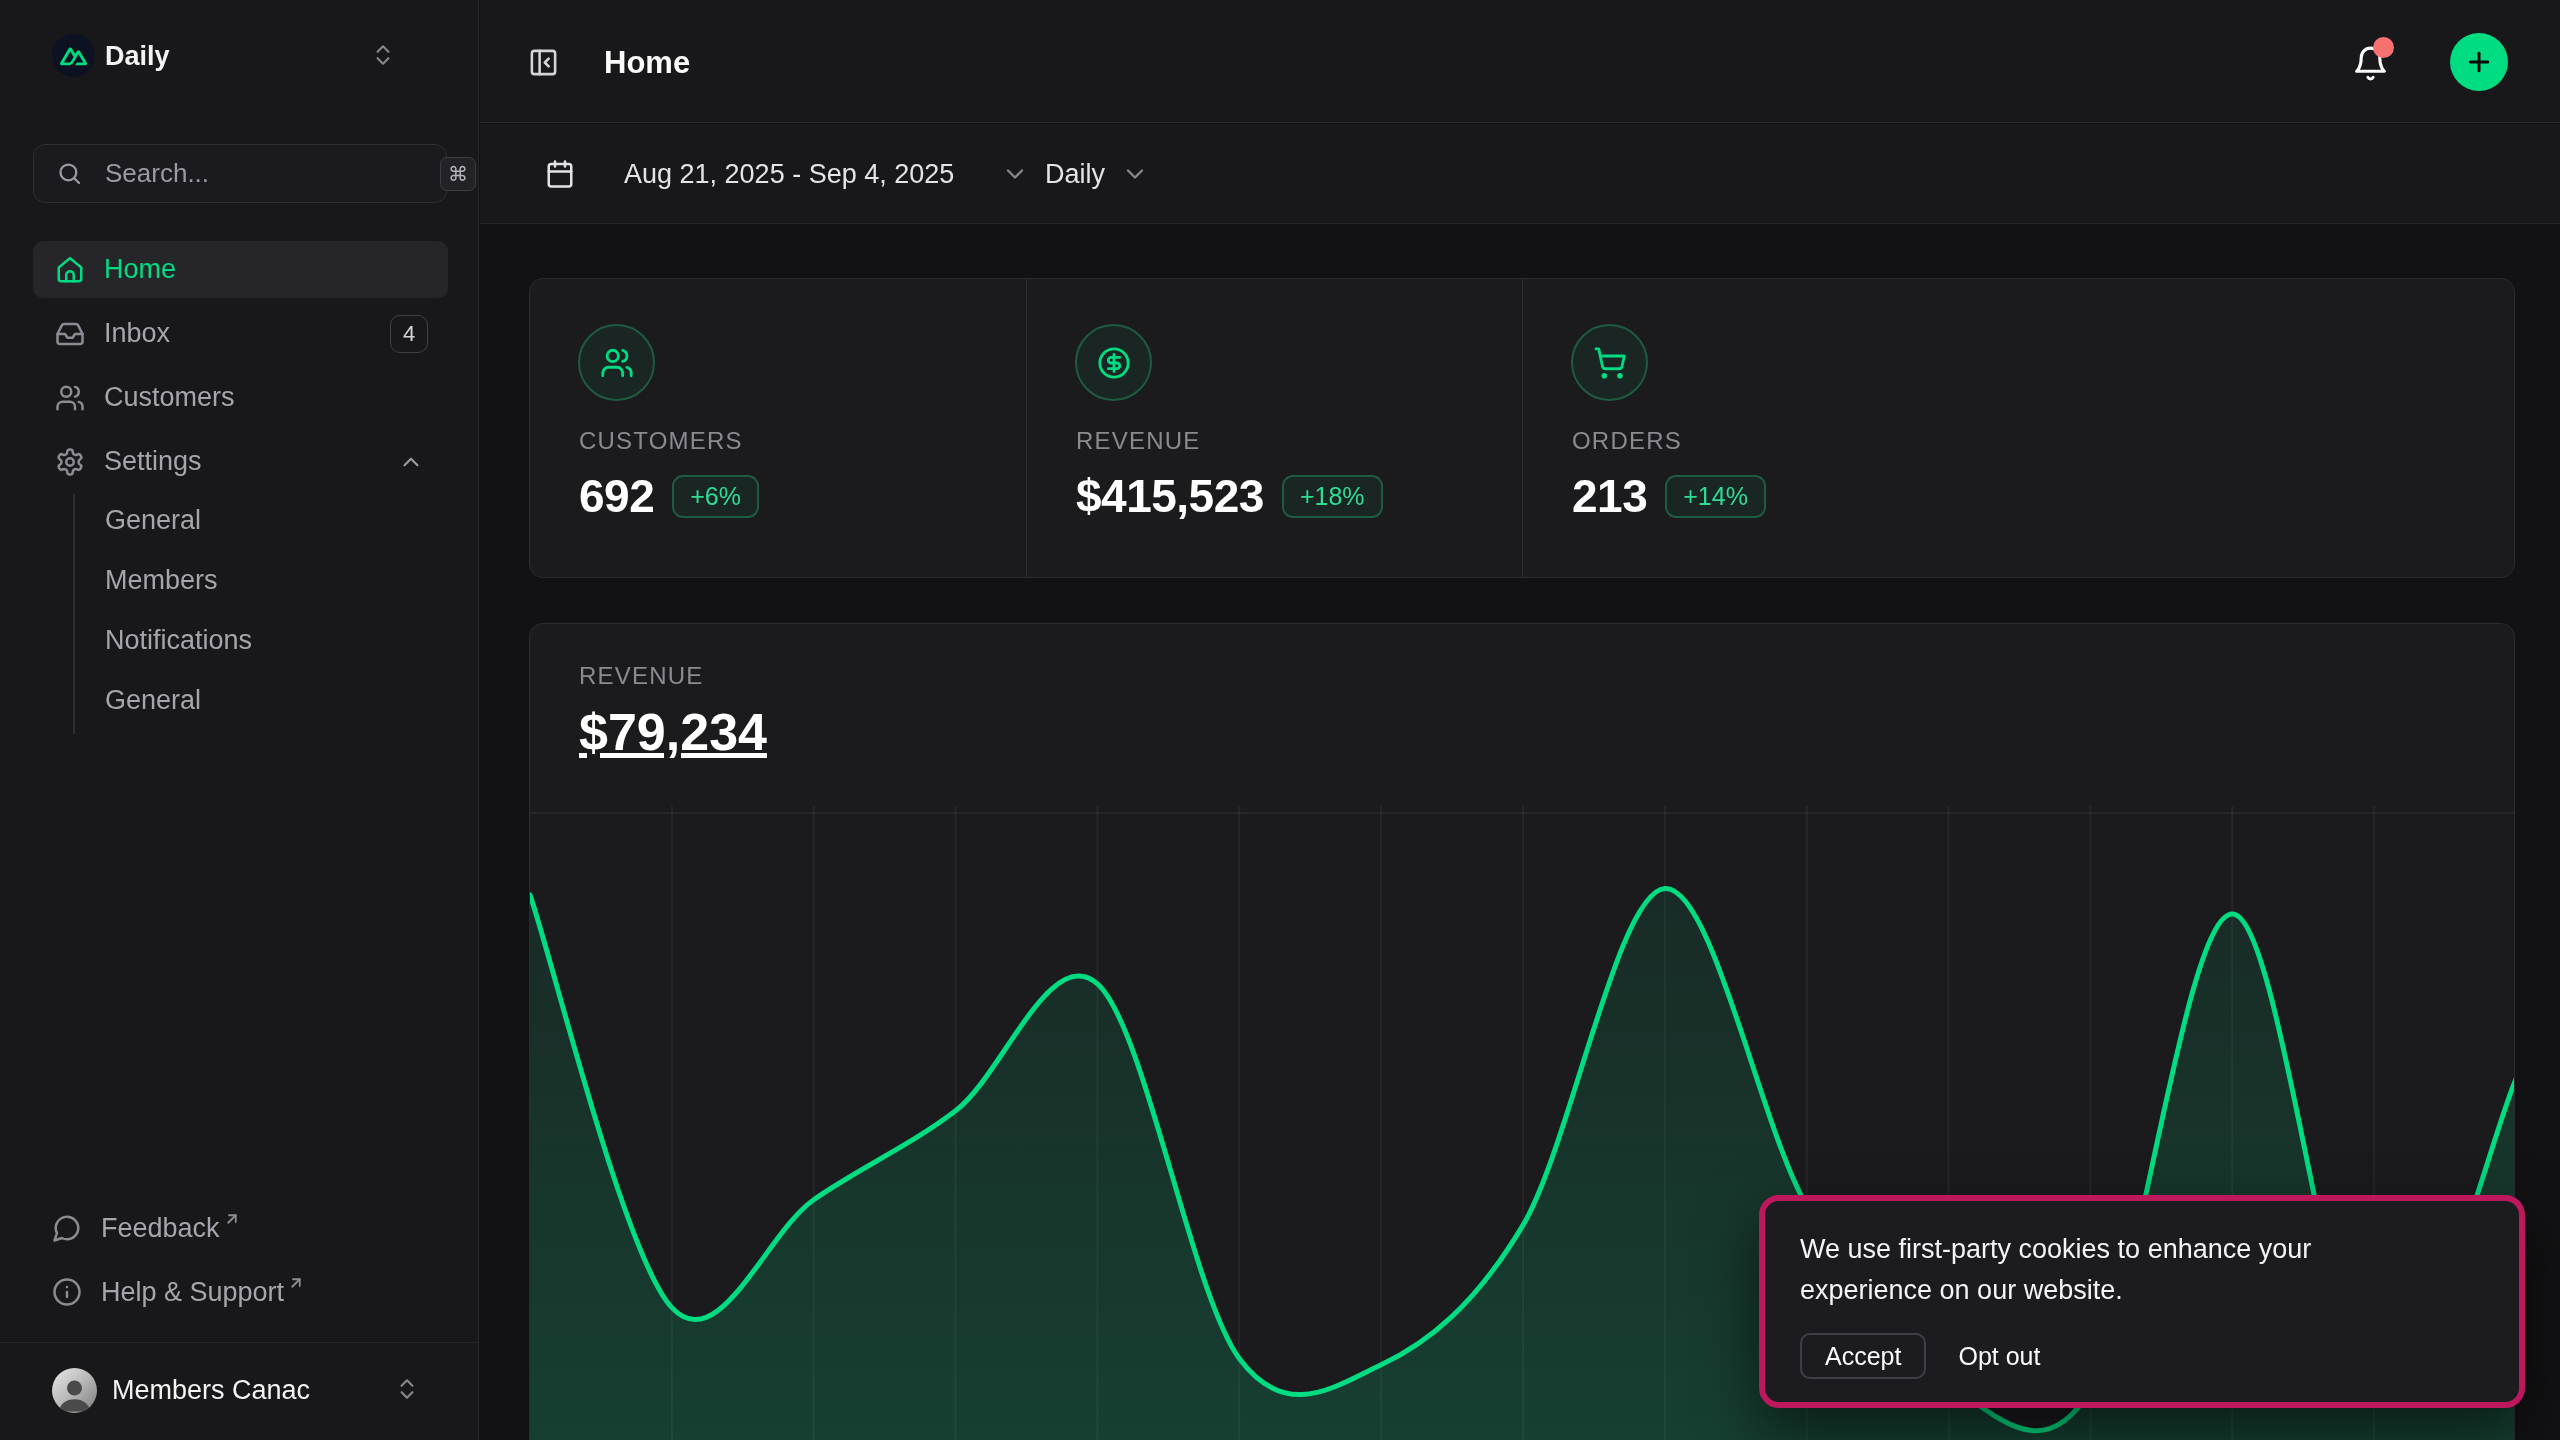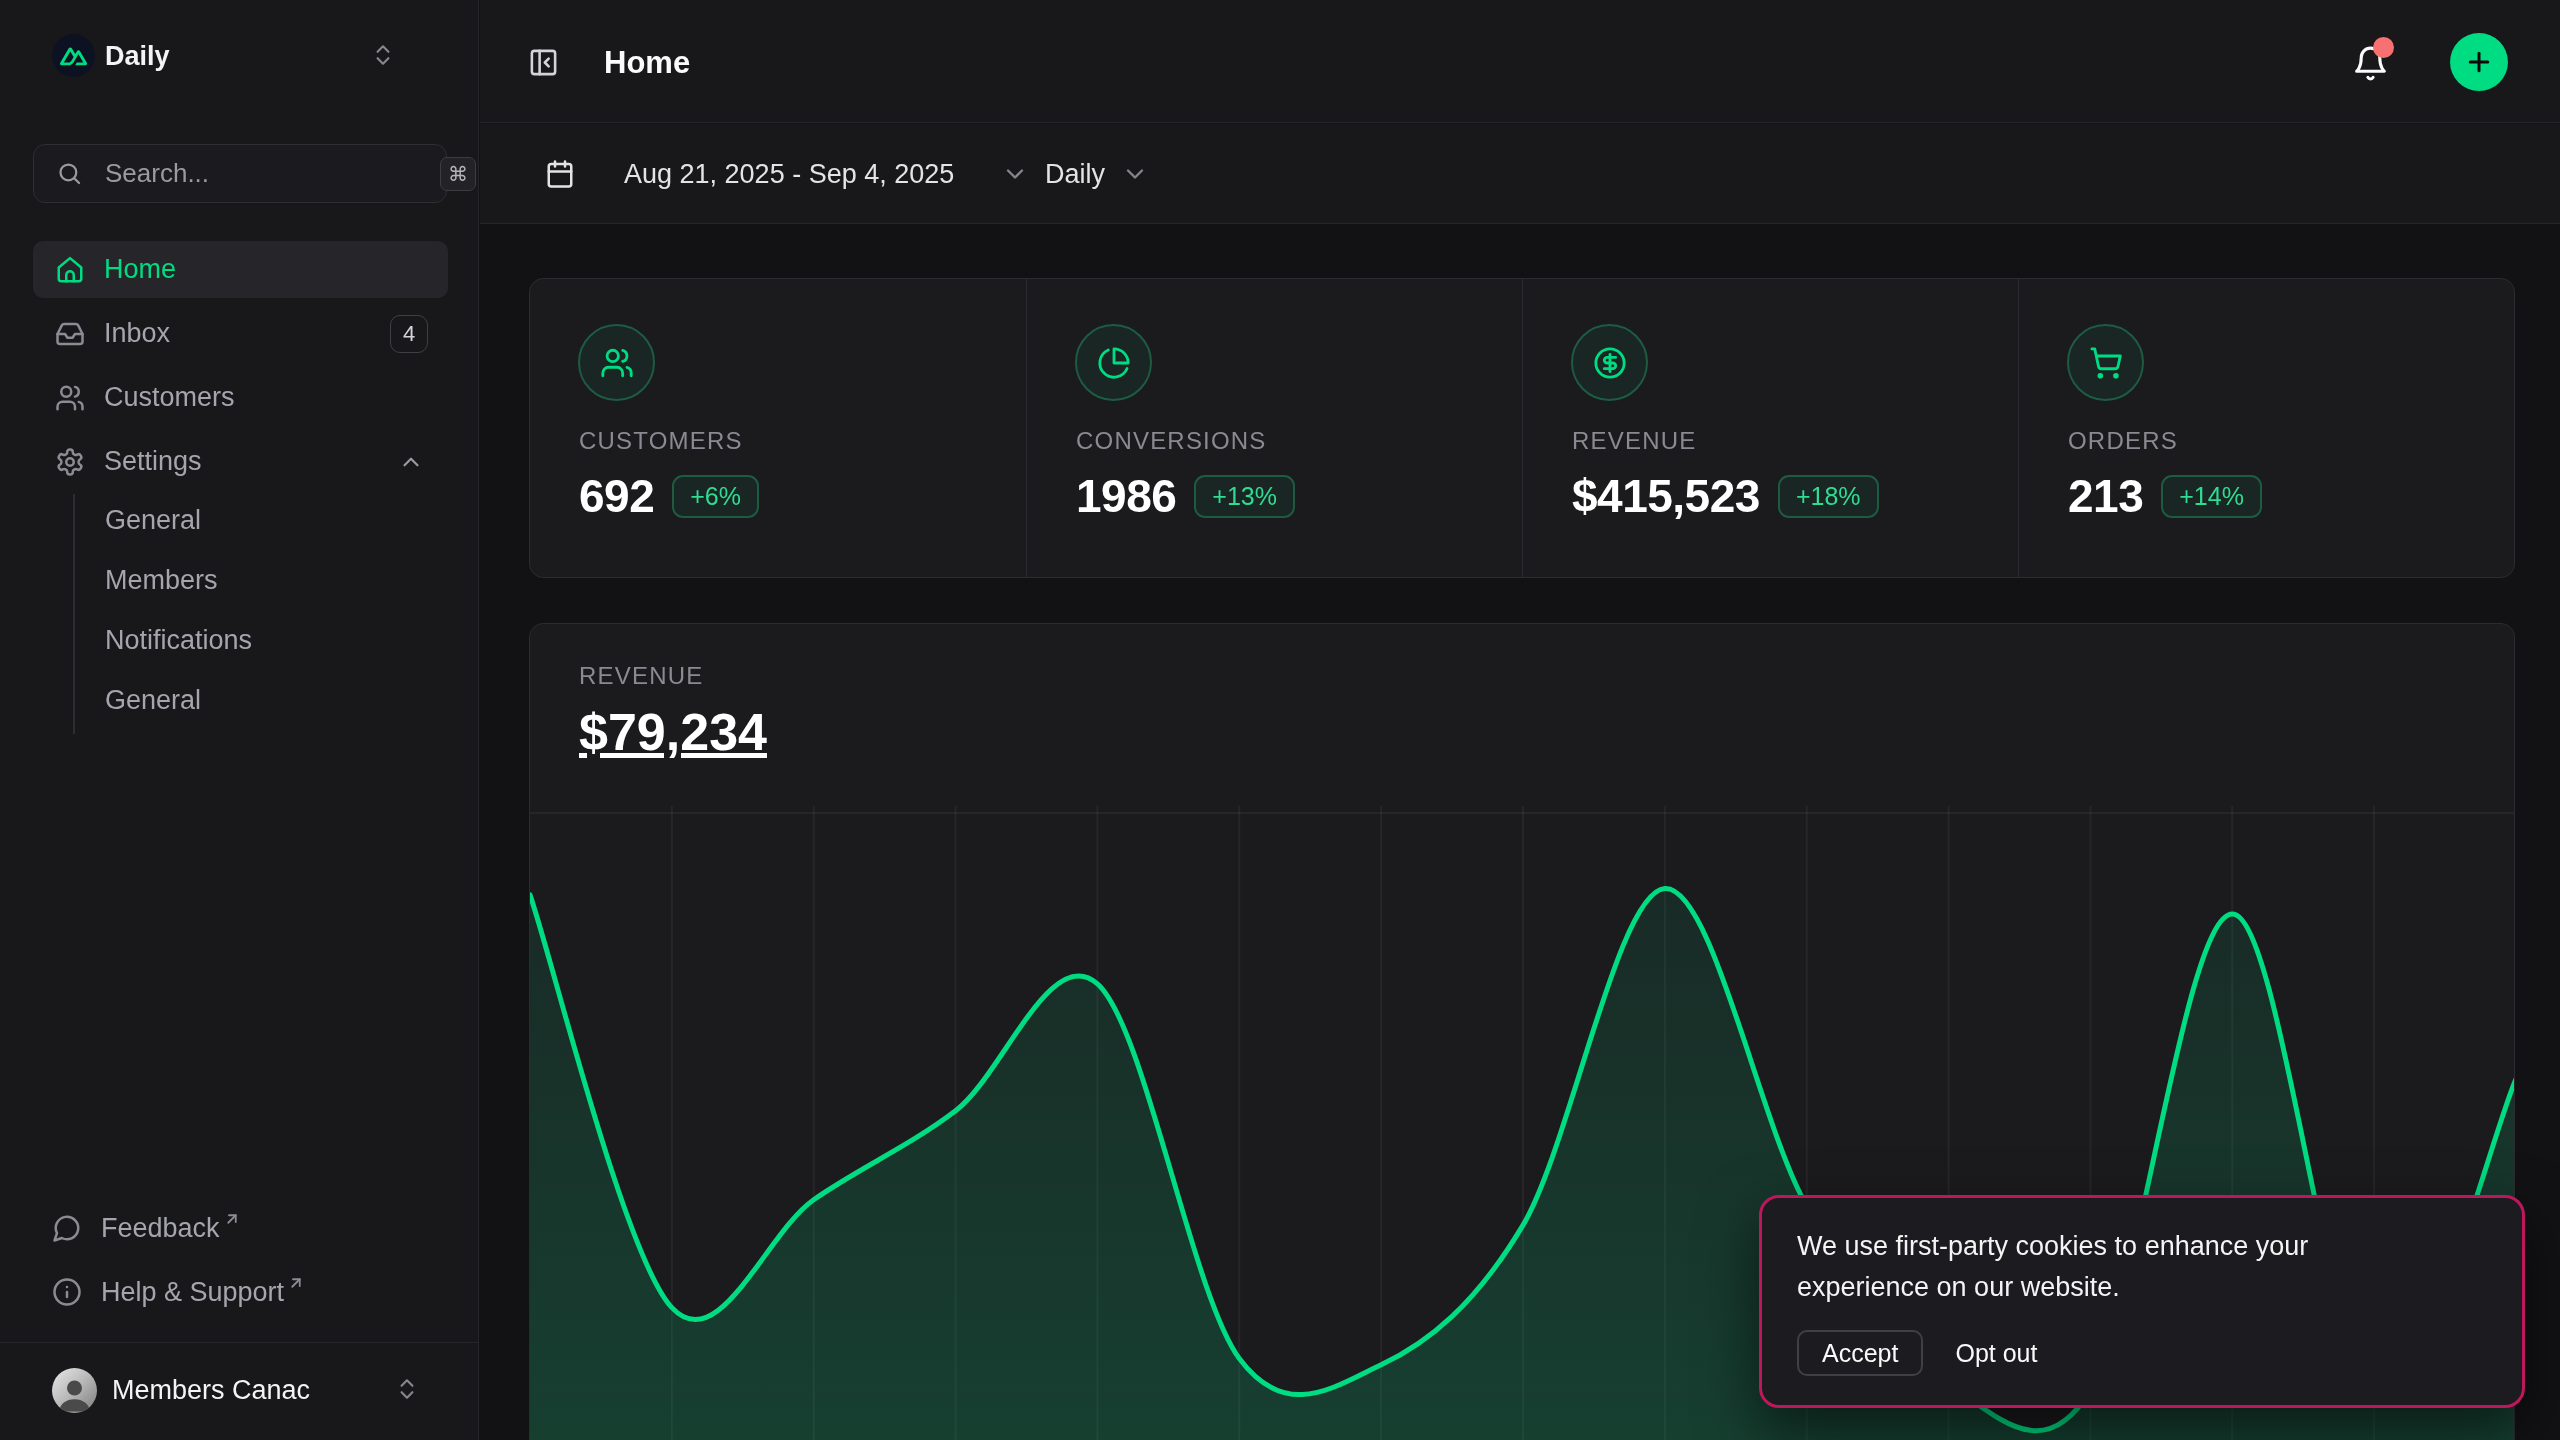--- a/index.html
+++ b/index.html
@@ -105,21 +105,21 @@
   
   .revenue-card { position:absolute; left:529px; top:623px; width:1986px; height:837px;
     background:#1b1b1e; border:1px solid #2b2b30; border-radius:14px; overflow:hidden; }
   .rev-label { position:absolute; left:49px; top:38px; font-size:24px; font-weight:500;
     letter-spacing:1.2px; color:#8a8a92; }
   .rev-value { position:absolute; left:49px; top:78px; font-size:52px; font-weight:700; color:#ffffff;text-decoration:underline; }
   .chart-wrap { position:absolute; left:0; top:182px; width:1986px; height:655px; }
 
   
   .cookie { position:absolute; left:1759px; top:1195px; width:766px; height:213px; background:#1c1c20;
-    border:3px solid #be185d; border-radius:20px; box-shadow:0 24px 60px rgba(0,0,0,0.55); z-index:10; }
+    border:6px solid #be185d; border-radius:20px; box-shadow:0 24px 60px rgba(0,0,0,0.55); z-index:10; }
   .cookie-msg { position:absolute; left:35px; top:28px; width:640px; font-size:27px; line-height:41px;
     color:#f4f4f5; }
   .cookie-actions { position:absolute; left:35px; top:132px; display:flex; align-items:center; }
   .accept-btn { height:46px; padding:0 23px; border:2px solid #3f3f46; border-radius:10px;
     background:transparent; color:#fafafa; font-size:25px; font-weight:500; display:flex;
     align-items:center; cursor:pointer; font-family:"Liberation Sans", sans-serif; }
   .optout-btn { margin-left:32px; background:none; border:none; color:#fafafa; font-size:25px;
     font-weight:500; cursor:pointer; font-family:"Liberation Sans", sans-serif; }
 </style>
 </head>
@@ -327,33 +327,20 @@
           <path d="M16 3.13a4 4 0 0 1 0 7.75"></path>
         </svg>
     </span>
     <span class="stat-label">CUSTOMERS</span>
     <span class="stat-value-row">
       <span class="stat-value">692</span>
       <span class="delta-badge">+6%</span>
     </span>
   </div>
 
-  <div class="stat-cell">
-    <span class="stat-icon-circle">
-      <svg width="34" height="34" viewBox="0 0 24 24" fill="none" stroke="currentColor" stroke-width="2" stroke-linecap="round" stroke-linejoin="round">
-          <path d="M21.21 15.89A10 10 0 1 1 8 2.83"></path>
-          <path d="M22 12A10 10 0 0 0 12 2v10z"></path>
-        </svg>
-    </span>
-    <span class="stat-label">CONVERSIONS</span>
-    <span class="stat-value-row">
-      <span class="stat-value">1986</span>
-      <span class="delta-badge">+13%</span>
-    </span>
-  </div>
 
   <div class="stat-cell">
     <span class="stat-icon-circle">
       <svg width="34" height="34" viewBox="0 0 24 24" fill="none" stroke="currentColor" stroke-width="2" stroke-linecap="round" stroke-linejoin="round">
           <circle cx="12" cy="12" r="10"></circle>
           <path d="M16 8h-6a2 2 0 1 0 0 4h4a2 2 0 1 1 0 4H8"></path>
           <path d="M12 18V6"></path>
         </svg>
     </span>
     <span class="stat-label">REVENUE</span>

